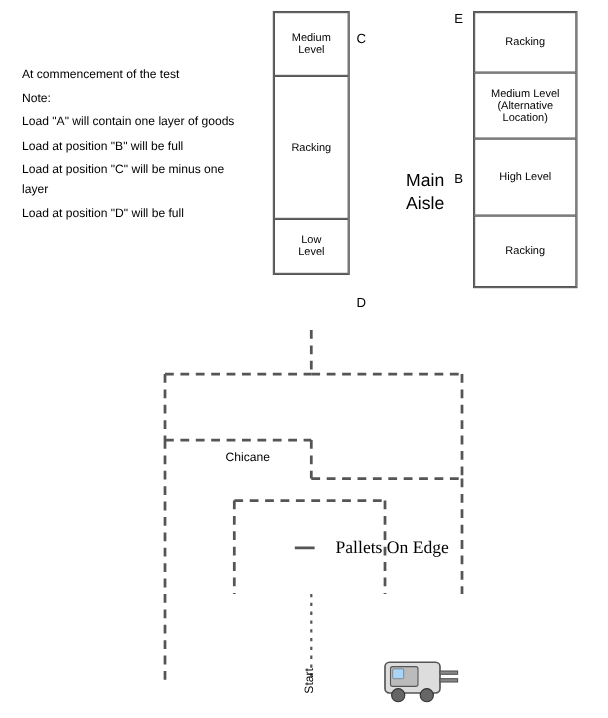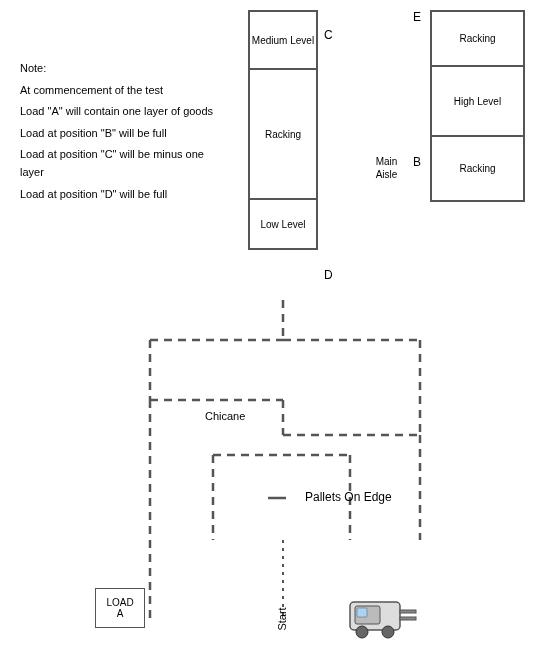--- a/index.html
+++ b/index.html
@@ -37,21 +37,21 @@
       display: flex;
       flex-direction: column;
     }
     .rack-cell {
       border: 1.5px solid #555;
       display: flex;
       align-items: center;
       justify-content: center;
       text-align: center;
       font-size: 10px;
-      padding: 0;
+      padding: 13px;
     }
     .medium-level-cell { height: 58px; }
     .racking-cell-main { height: 130px; }
     .low-level-cell { height: 50px; }
 
     
     .right-rack {
       position: absolute;
       left: 430px;
       top: 10px;
@@ -87,21 +87,21 @@
     .label-b {
       position: absolute;
       left: 413px;
       top: 155px;
       font-size: 12px;
     }
     .main-aisle-label {
       position: absolute;
       left: 364px;
       top: 155px;
-      font-size: 10px;
+      font-size: 16px;
       text-align: center;
       width: 45px;
       line-height: 1.3;
     }
 
     
     .path-svg {
       position: absolute;
       left: 0;
       top: 0;
@@ -116,21 +116,22 @@
       left: 205px;
       top: 410px;
       font-size: 11px;
     }
 
     
     .pallets-label {
       position: absolute;
       left: 305px;
       top: 490px;
-      font-size: 12px;
+      font-size: 16px;
+      font-family: Liberation Serif, serif;
     }
 
     
     .start-label {
       position: absolute;
       left: 270px;
       top: 613px;
       font-size: 11px;
       transform: rotate(-90deg);
       transform-origin: center center;
@@ -159,22 +160,22 @@
       width: 80px;
       height: 50px;
     }
   </style>
 </head>
 <body>
 
 <div class="diagram-container">
 
   <div class="notes">
+    <p>At commencement of the test</p>
     <p>Note:</p>
-    <p>At commencement of the test</p>
     <p>Load "A" will contain one layer of goods</p>
     <p>Load at position "B" will be full</p>
     <p>Load at position "C" will be minus one layer</p>
     <p>Load at position "D" will be full</p>
   </div>
 
   <div class="left-rack">
     <div class="rack-cell medium-level-cell">
       <span>Medium Level</span>
     </div>
@@ -187,20 +188,23 @@
   </div>
 
   <div class="label-c">C</div>
 
   <div class="label-d">D</div>
 
   <div class="right-rack">
     <div class="rack-cell right-rack-top">
       <span>Racking</span>
     </div>
+    <div class="rack-cell right-rack-medium">
+      <span>Medium Level (Alternative Location)</span>
+    </div>
     <div class="rack-cell right-rack-high">
       <span>High Level</span>
     </div>
     <div class="rack-cell right-rack-bottom">
       <span>Racking</span>
     </div>
   </div>
 
   <div class="label-e">E</div>
 
@@ -238,26 +242,20 @@
 
     <line x1="268" y1="498" x2="286" y2="498" stroke="#555" stroke-width="2.5"></line>
   </svg>
 
   <div class="chicane-label">Chicane</div>
 
   <div class="pallets-label">Pallets On Edge</div>
 
   <div class="start-label">Start</div>
 
-  <div class="load-a-box">
-    <div>
-      <div>LOAD</div>
-      <div>A</div>
-    </div>
-  </div>
 
   <svg class="forklift" viewBox="0 0 80 50">
 
     <rect x="10" y="12" width="50" height="28" rx="4" fill="#ddd" stroke="#555" stroke-width="1.5"></rect>
 
     <rect x="15" y="16" width="25" height="18" rx="2" fill="#bbb" stroke="#555" stroke-width="1"></rect>
 
     <rect x="60" y="20" width="16" height="3" fill="#888" stroke="#555" stroke-width="1"></rect>
     <rect x="60" y="27" width="16" height="3" fill="#888" stroke="#555" stroke-width="1"></rect>
 

